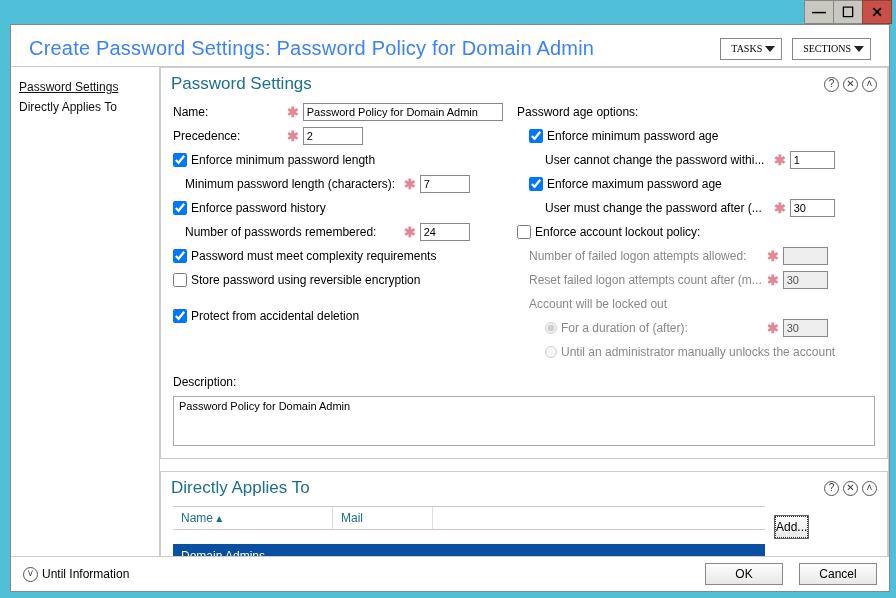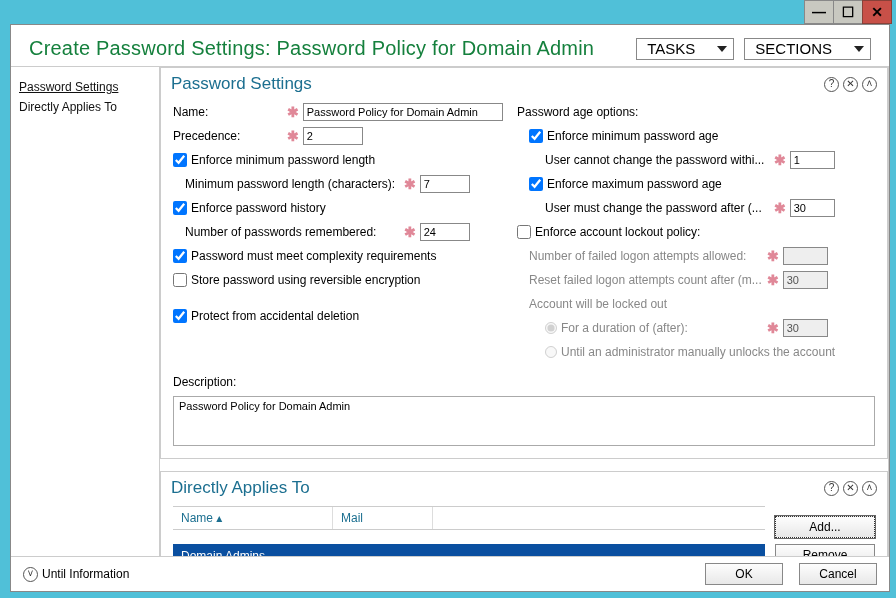--- a/index.html
+++ b/index.html
@@ -6,23 +6,23 @@
 body { font-family: "Segoe UI", Tahoma, sans-serif; font-size: 12px; background: #50c0d8; width: 896px; height: 598px; overflow: hidden; position: relative; }
 .outer-frame { position: absolute; top: 0; left: 0; right: 0; bottom: 0; }
 .titlebar { height: 24px; display: flex; justify-content: flex-end; align-items: stretch; }
 .titlebar .tb { width: 30px; display: flex; align-items: center; justify-content: center; cursor: pointer; }
 .tb-min { background: #c8c8c0; border: 1px solid #888; }
 .tb-max { background: #c8c8c0; border: 1px solid #888; margin-left: -1px; }
 .tb-close { background: #c85048; border: 1px solid #884038; margin-left: -1px; margin-right: 4px; }
 .tb-min span, .tb-max span, .tb-close span { font-size: 14px; font-weight: bold; line-height: 1; }
 .window { position: absolute; top: 24px; left: 10px; right: 6px; bottom: 6px; background: #fff; border: 1px solid #888; display: flex; flex-direction: column; }
 .header { padding: 12px 18px 6px 18px; display: flex; align-items: center; justify-content: space-between; }
-.header-title { color: #15803d; font-size: 20px; font-weight: 300; letter-spacing: 0.2px; }
+.header-title { color: #3b82f6; font-size: 20px; font-weight: 300; letter-spacing: 0.2px; }
 .header-controls { display: flex; gap: 10px; }
-.drop-btn { border: 1px solid #888; background: #fff; height: 22px; padding: 0 6px 0 10px; display: flex; align-items: center; gap: 22px; font-size: 15px; cursor: pointer; }
+.drop-btn { border: 1px solid #888; background: #fff; height: 22px; padding: 0 6px 0 10px; display: flex; align-items: center; gap: 3px; font-size: 10px; cursor: pointer; font-family: Liberation Serif, serif; }
 .caret { width: 0; height: 0; border-left: 5px solid transparent; border-right: 5px solid transparent; border-top: 6px solid #222; }
 .body { display: flex; flex: 1; min-height: 0; border-top: 1px solid #ccc; }
 .sidebar { width: 148px; padding: 10px 8px; font-size: 12px; color: #111; background: #fff; }
 .sidebar div { padding: 3px 0; text-decoration: underline; text-decoration-color: transparent; }
 .sidebar div:first-child { text-decoration: underline; }
 .content { flex: 1; border-left: 1px solid #ccc; overflow-y: auto; border-right: 1px solid #ccc; background: #fff; position: relative; }
 .section { border: 1px solid #ccc; margin: 0; }
 .section + .section { margin-top: 12px; }
 .section-header { display: flex; align-items: center; padding: 6px 10px 8px 10px; }
 .section-title { color: #1c6f90; font-size: 17px; font-weight: 300; flex: 1; }
@@ -42,21 +42,21 @@
 .desc-box { border: 1px solid #aaa; height: 50px; width: 100%; padding: 3px 5px; font-size: 11px; }
 .radio { width: 12px; height: 12px; margin-right: 4px; }
 .disabled { color: #888; }
 .thead { display: flex; border-top: 1px solid #ccc; border-bottom: 1px solid #ccc; color: #1c6f90; font-size: 12px; }
 .thead .th { padding: 4px 8px; border-right: 1px solid #ddd; }
 .th-name { width: 160px; }
 .th-mail { width: 100px; }
 .trow { background: #0a4fa0; color: #fff; padding: 5px 8px; margin-top: 14px; }
 .table-wrap { display: flex; justify-content: center; }
 .table-left { flex: 1; }
-.table-btns { width: 110px; display: flex; flex-direction: column; gap: 6px; padding-top: 10px; padding-left: 10px; }
+.table-btns { width: 110px; display: flex; flex-direction: row; gap: 6px; padding-top: 10px; padding-left: 10px; }
 .wbtn { border: 1px solid #888; background: linear-gradient(#fdfdfd,#e8e8e8); height: 22px; font-size: 12px; cursor: pointer; }
 .wbtn.primary { border: 1px dotted #333; outline: 1px solid #666; }
 .footer { border-top: 1px solid #ccc; padding: 6px 12px; display: flex; align-items: center; background: #fff; }
 .more-info { display: flex; align-items: center; gap: 4px; flex: 1; font-size: 12px; }
 .footer-btns { display: flex; gap: 16px; align-items: flex-end; }
 .footer-btns .wbtn { width: 78px; }
 </style>
 </head>
 <body>
 
@@ -225,21 +225,20 @@
               <div class="table-left">
                 <div class="thead">
                   <div class="th th-name"><span>Name</span> <span style="color:#1c6f90">▴</span></div>
                   <div class="th th-mail">Mail</div>
                   <div class="th" style="flex:1;border-right:none"></div>
                 </div>
                 <div class="trow">Domain Admins</div>
               </div>
               <div class="table-btns">
                 <button class="wbtn primary">Add...</button>
-                <button class="wbtn">Remove</button>
               </div>
             </div>
           </div>
         </div>
       </div>
     </div>
 
     <div class="footer">
       <div class="more-info">
         <span class="rnd">˅</span>

